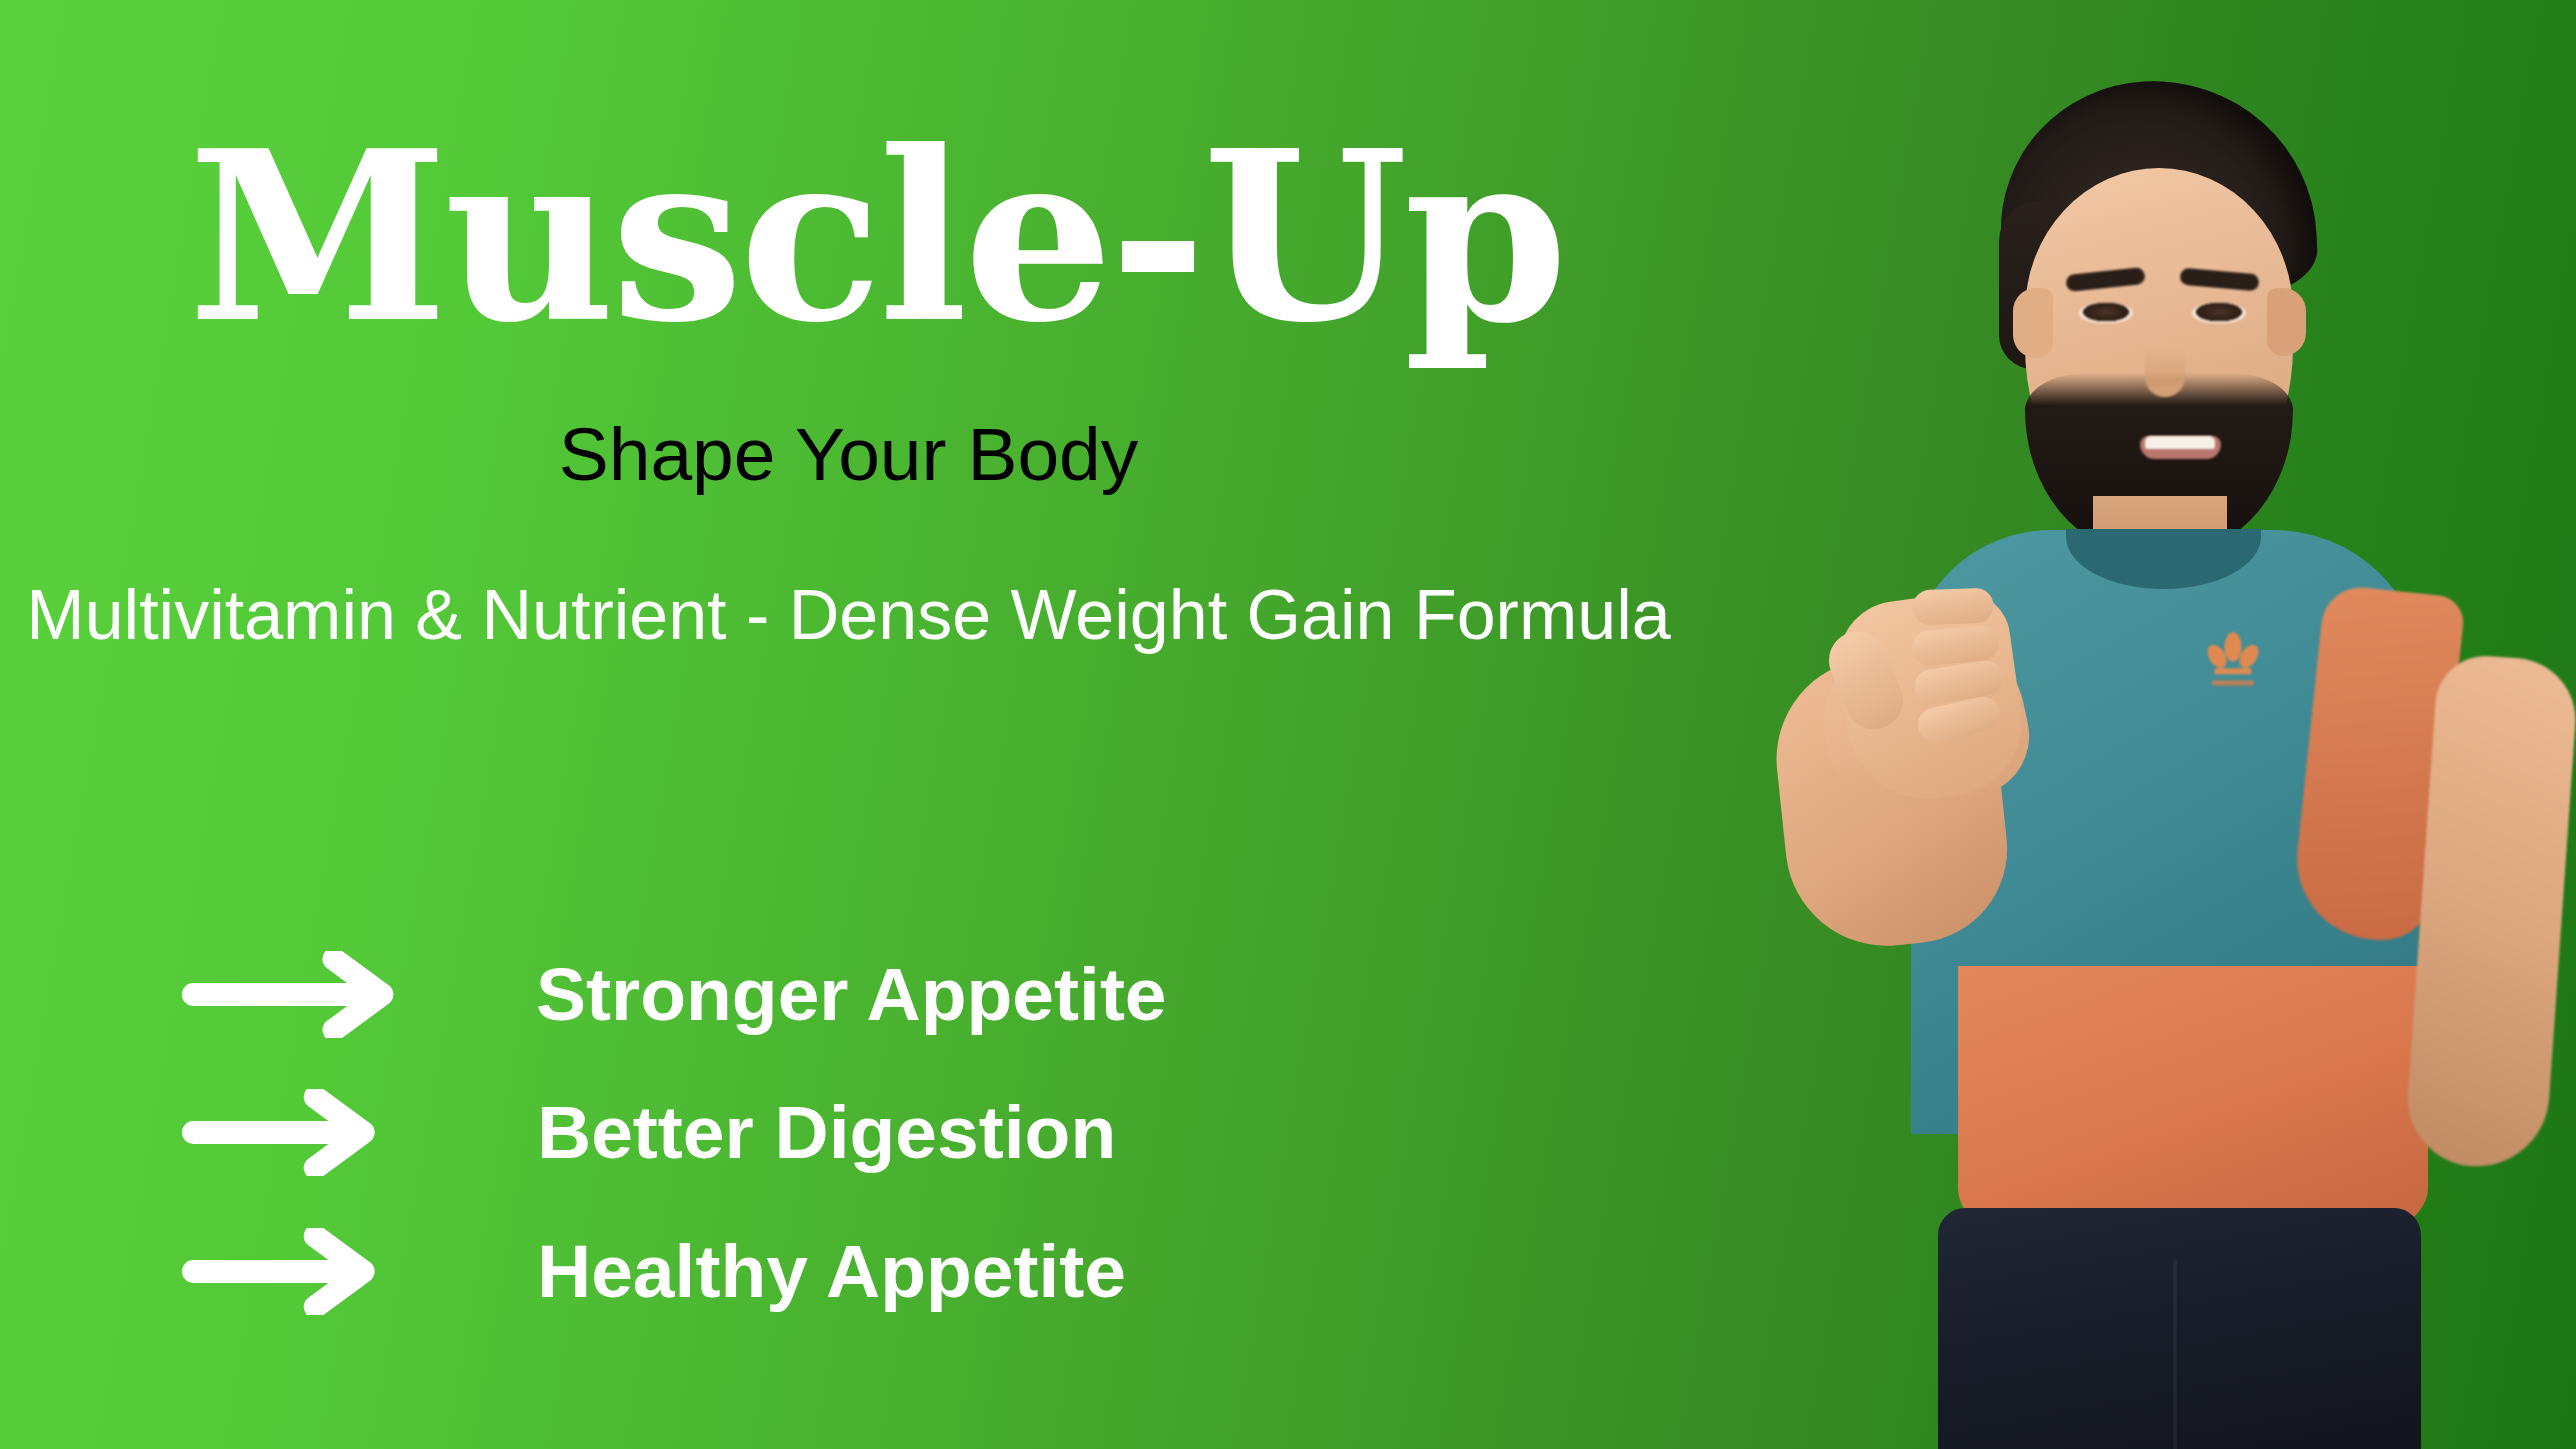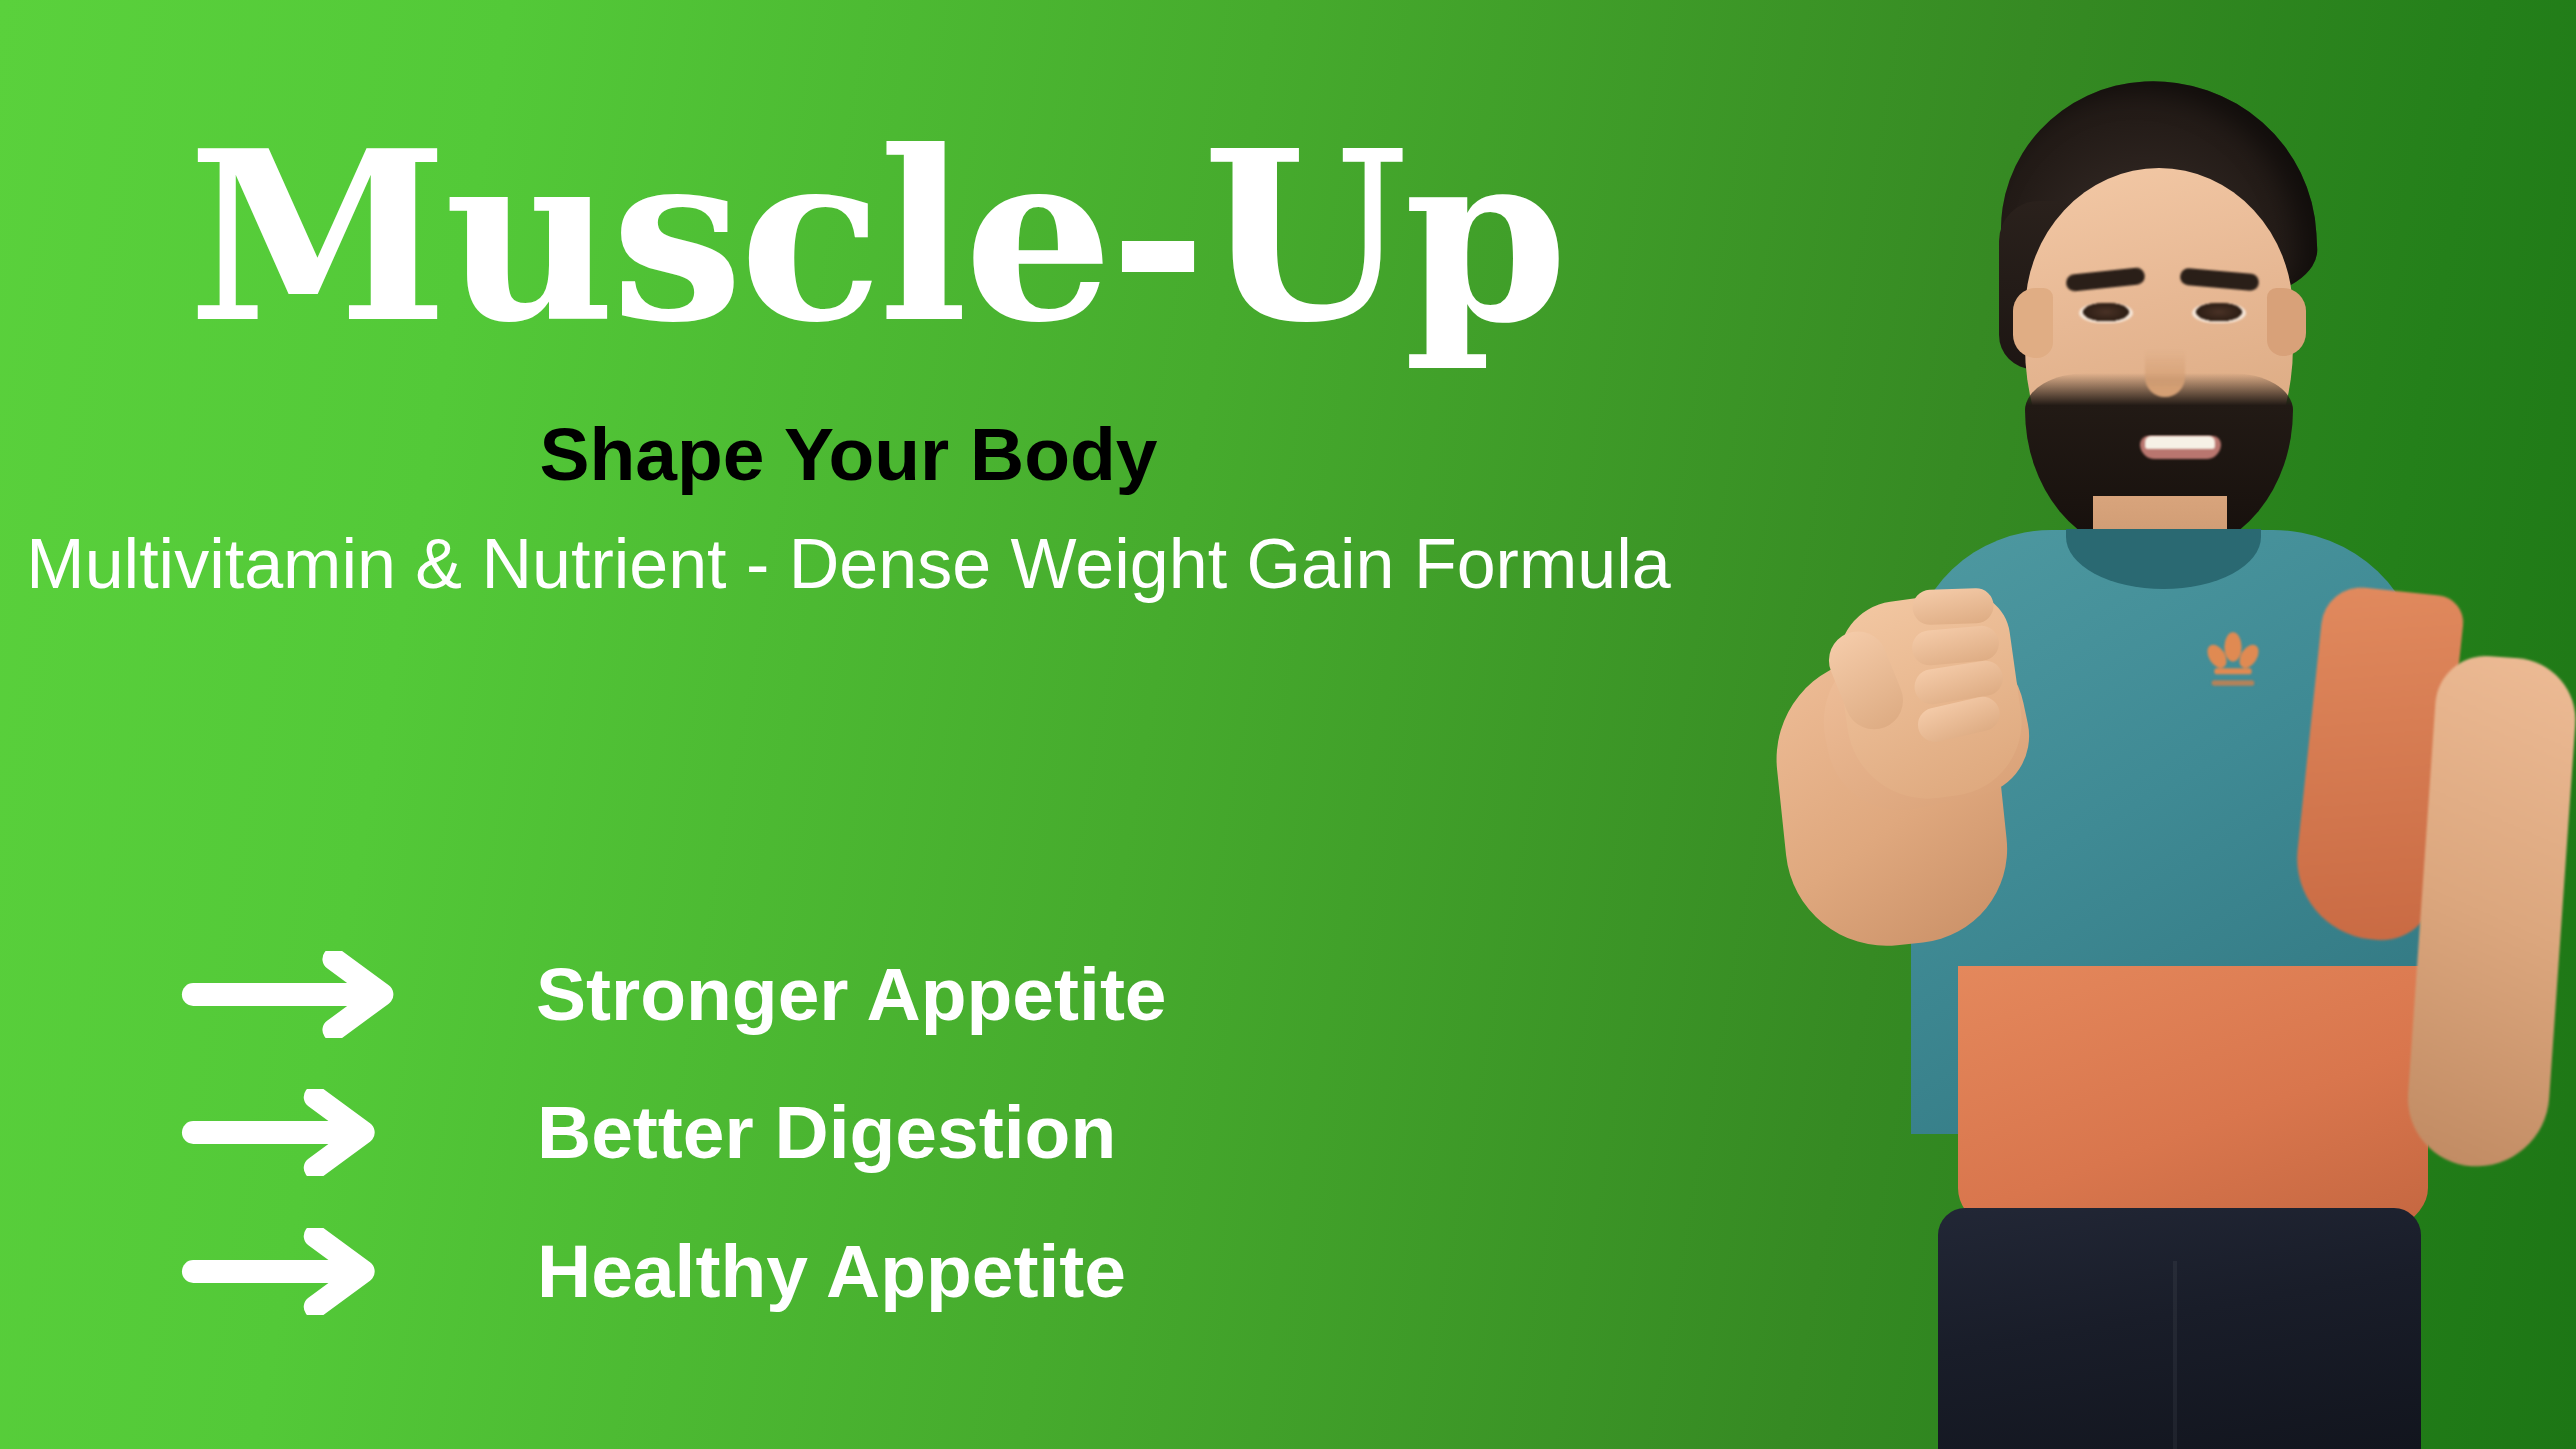--- a/index.html
+++ b/index.html
@@ -25,29 +25,29 @@
     letter-spacing:-4px;
     color:#ffffff;
     white-space:nowrap;
     -webkit-font-smoothing:antialiased;
   }
 
   .subtitle{
     position:absolute;left:0;top:417px;width:1697px;
     text-align:center;
     font-family:"Liberation Sans",sans-serif;
-    font-weight:700;
+    font-weight:400;
     font-size:75px;
     line-height:1;
     color:#000000;
     white-space:nowrap;
   }
 
   .lede{
-    position:absolute;left:0;top:518px;width:1697px;
+    position:absolute;left:0;top:569px;width:1697px;
     text-align:center;
     font-family:"Liberation Sans",sans-serif;
     font-weight:400;
     font-size:70px;
     line-height:1.32;
     color:#ffffff;
   }
 
   
   .benefits{position:absolute;left:181px;top:934px;width:1342px;}

